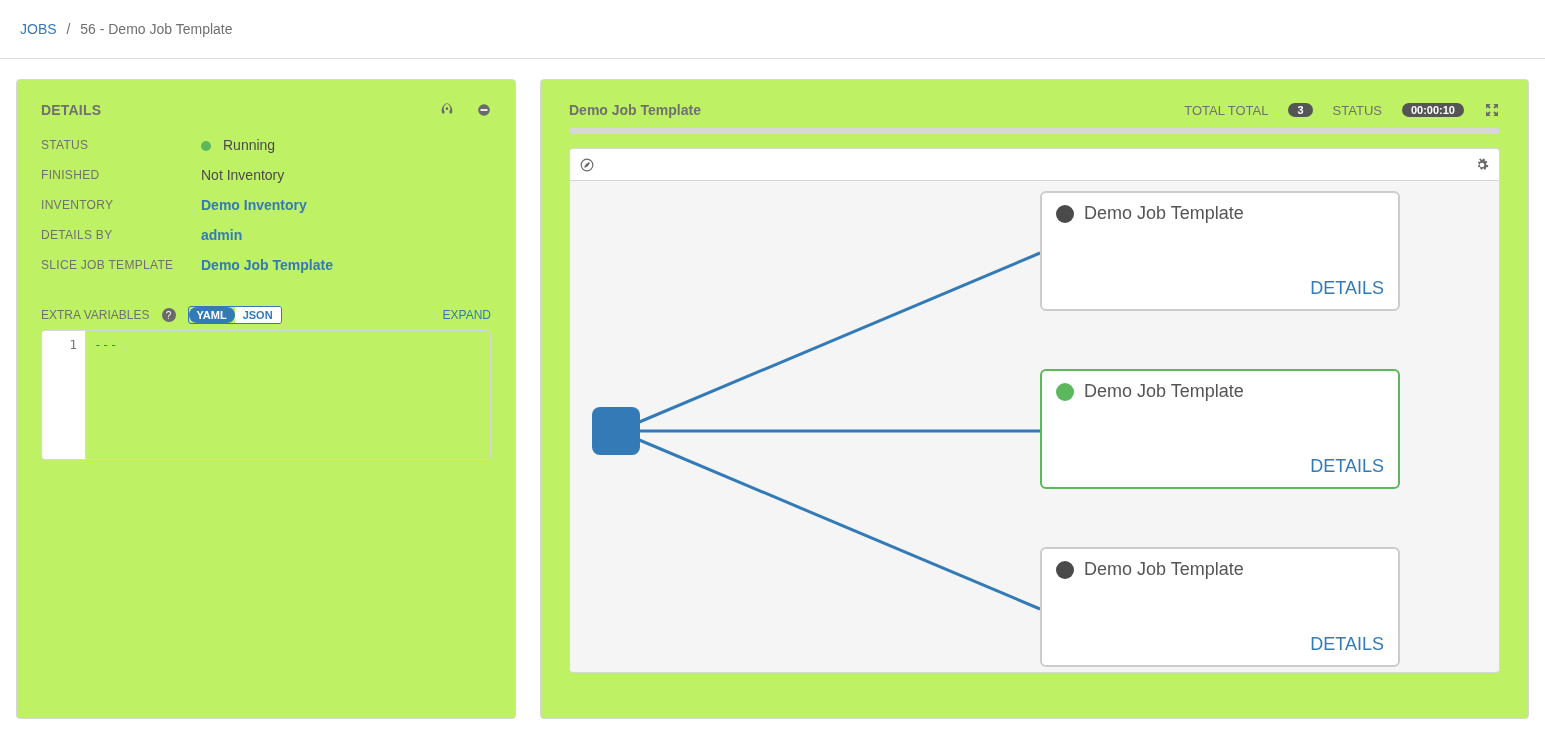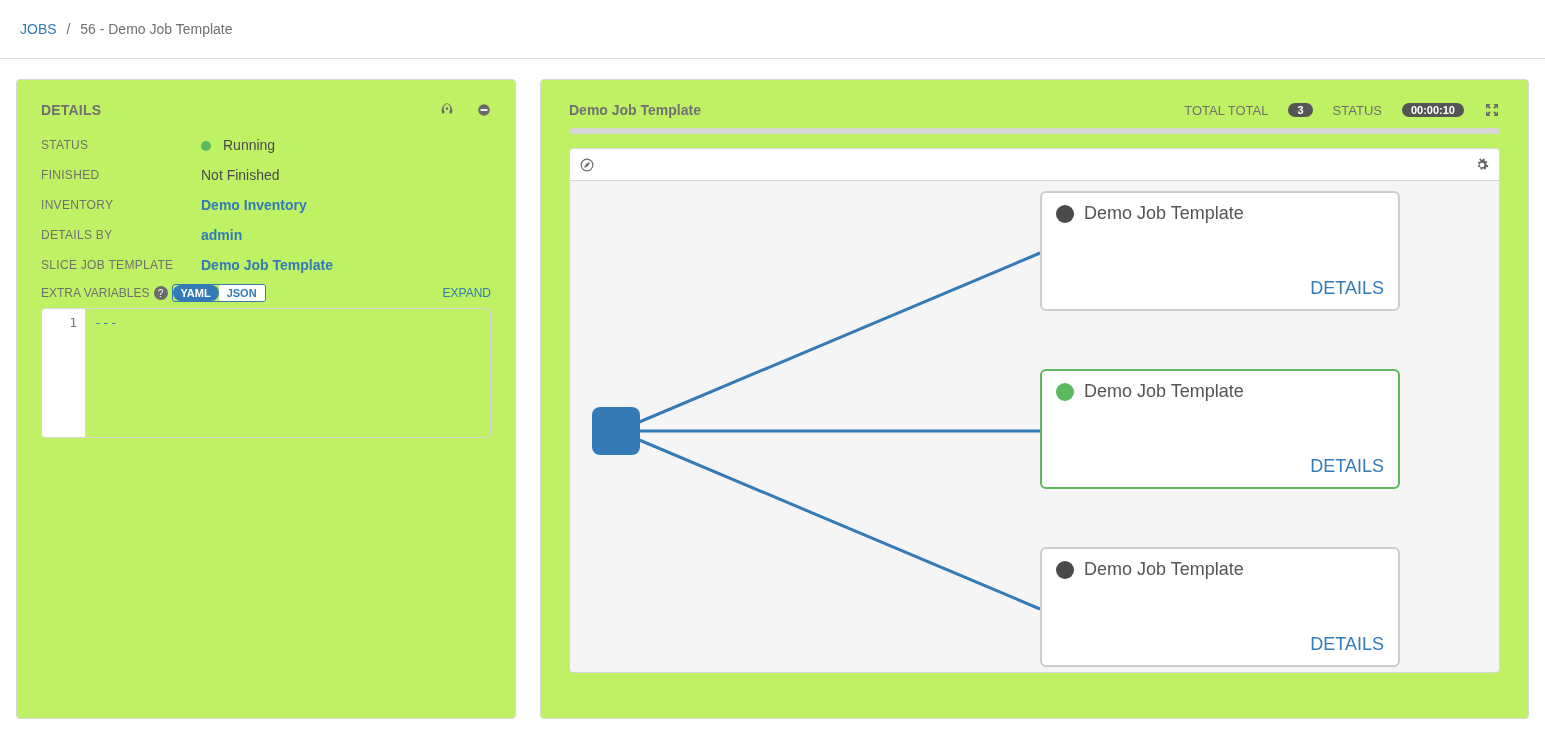--- a/index.html
+++ b/index.html
@@ -70,22 +70,22 @@
     display: inline-block;
     width: 10px; height: 10px;
     border-radius: 50%;
     background: #5cb85c;
     margin-right: 12px;
     vertical-align: middle;
   }
   .extra-vars-row {
     display: flex;
     align-items: center;
-    gap: 4px;
-    margin-top: 4px;
+    gap: 12px;
+    margin-top: 26px;
   }
   .extra-vars-row .label {
     color: #707070;
     font-size: 12px;
   }
   .help-icon {
     width: 14px; height: 14px;
     border-radius: 50%;
     background: #6a6a6a;
     color: #fff;
@@ -264,21 +264,21 @@
     </div>
 
     <div class="detail-row">
       <span class="detail-label">STATUS</span>
       <span class="detail-value">
         <span class="status-dot"></span><span>Running</span>
       </span>
     </div>
     <div class="detail-row">
       <span class="detail-label">FINISHED</span>
-      <span class="detail-value">Not Finished</span>
+      <span class="detail-value">Not Inventory</span>
     </div>
     <div class="detail-row">
       <span class="detail-label">INVENTORY</span>
       <span class="detail-value link">Demo Inventory</span>
     </div>
     <div class="detail-row">
       <span class="detail-label">DETAILS BY</span>
       <span class="detail-value link">admin</span>
     </div>
     <div class="detail-row">

